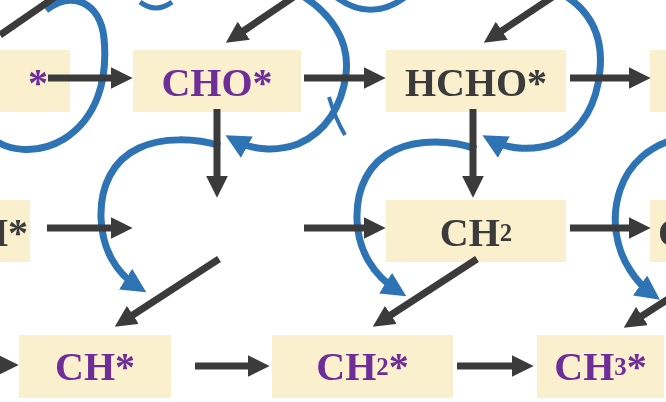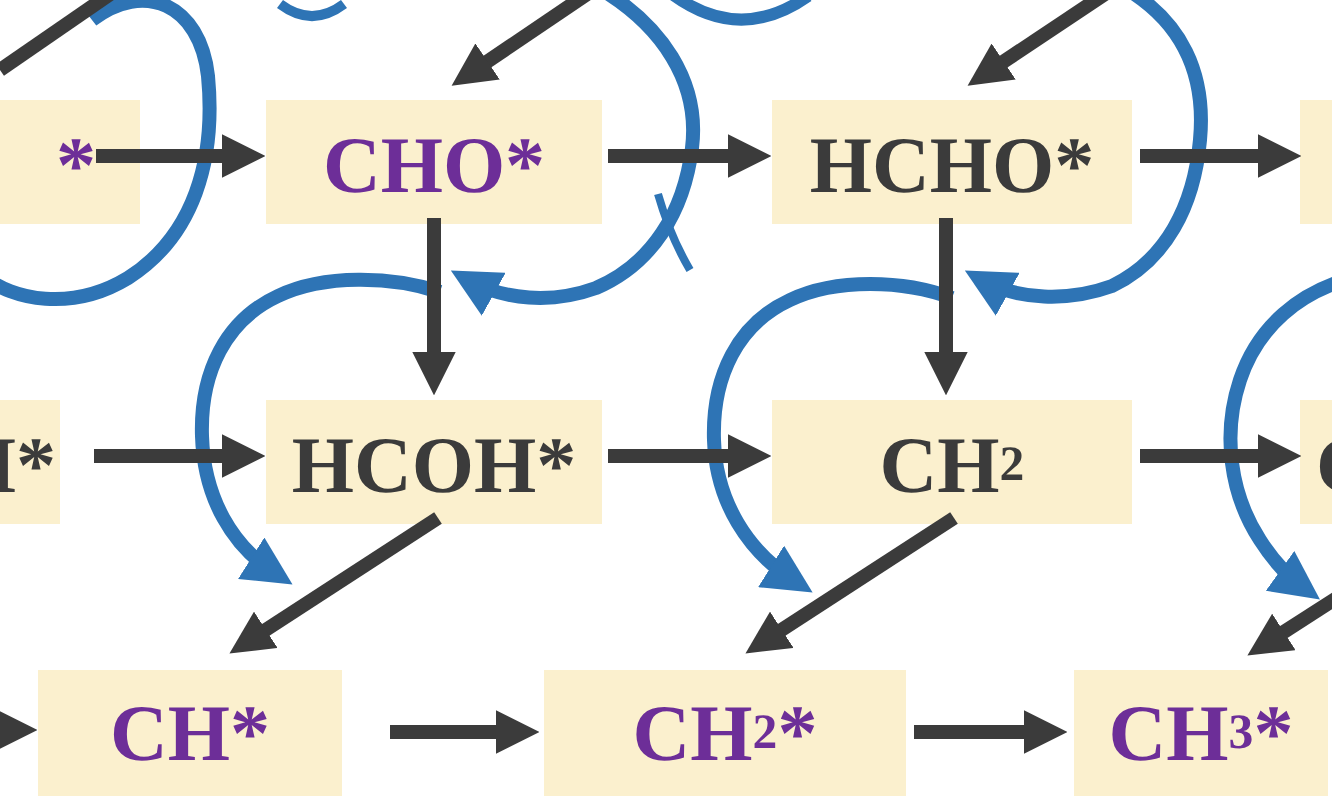--- a/index.html
+++ b/index.html
@@ -31,23 +31,20 @@
   <div class="node rtop purple" style="left:133px;top:50px;width:168px;height:58px;">
       <span>CHO*</span>
     </div>
 
   <div class="node rtop dark" style="left:650px;top:50px;width:120px;height:58px;"></div>
 
   <div class="node rtop dark alignR" style="left:-60px;top:200px;width:88px;height:58px;padding-right:2px;">
       <span>H*</span>
     </div>
 
-  <div class="node rtop dark" style="left:133px;top:200px;width:168px;height:58px;">
-      <span>HCOH*</span>
-    </div>
 
   <div class="node rtop dark" style="left:386px;top:200px;width:180px;height:58px;">
       <span>CH</span>
       <sub>2</sub>
     </div>
 
   <div class="node rtop dark alignL" style="left:650px;top:200px;width:120px;height:58px;padding-left:8px;">
       <span>C</span>
     </div>
 

